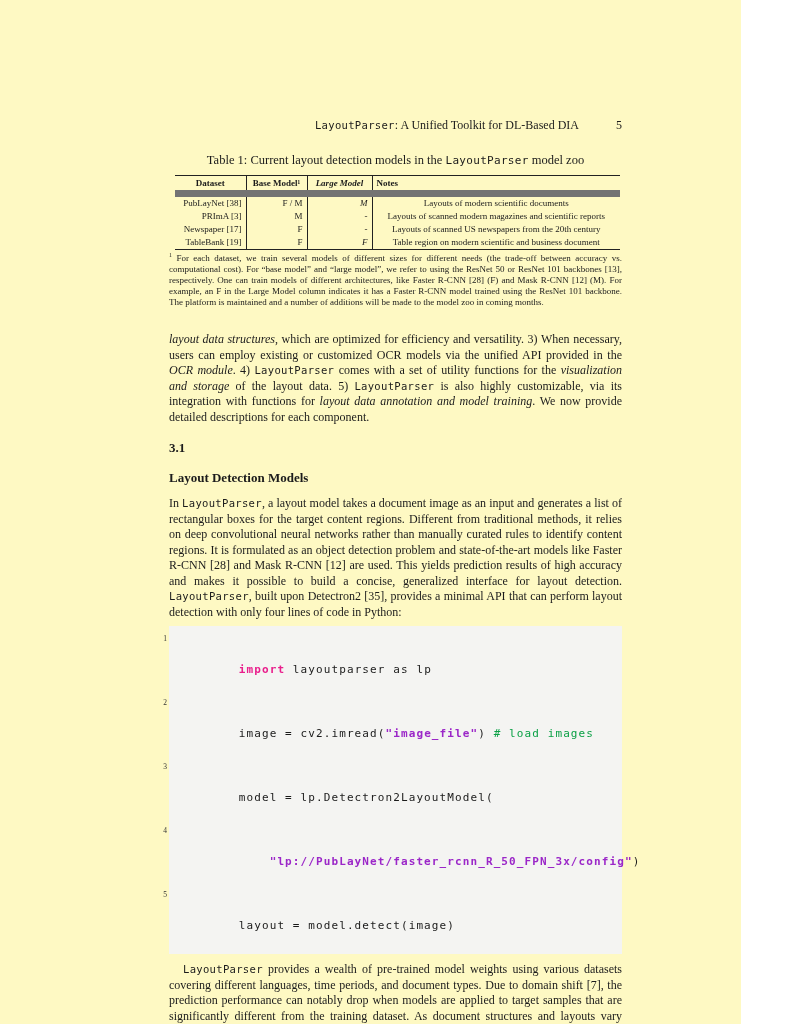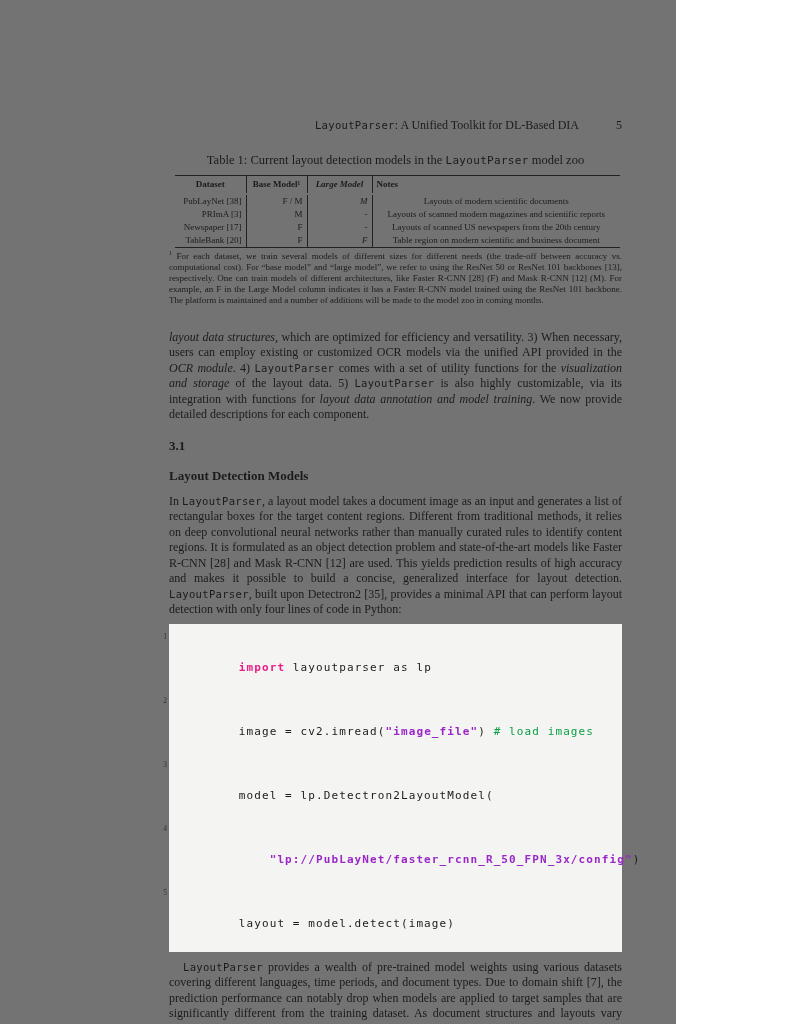--- a/index.html
+++ b/index.html
@@ -1,21 +1,21 @@
 <!DOCTYPE html>
 <html><head>
 <meta charset="utf-8">
 <style>
   * { box-sizing: border-box; margin: 0; padding: 0; }
   html, body { background: #ffffff; }
   .page {
     position: relative;
-    width: 676px;
+    width: 741px;
     height: 1024px;
-    background: #737373;
+    background: #fef9c3;
     font-family: "Liberation Serif", serif;
     color: #1b1b1b;
     overflow: hidden;
   }
   .content {
     position: absolute;
     left: 169px;
     top: 118px;
     width: 453px;
   }
@@ -45,21 +45,21 @@
     border-bottom: 1.5px solid #222;
     font-size: 9px;
     line-height: 11px;
   }
   .zootable th, .zootable td {
     padding: 1px 4px;
     vertical-align: middle;
     font-weight: normal;
   }
   .zootable thead th {
-    border-bottom: 2px solid #737373;
+    border-bottom: 7px solid #737373;
     font-weight: bold;
     height: 18px;
     text-align: center;
   }
   .zootable thead th.c4 { text-align: left; }
   .zootable tbody td { height: 13px; text-align: right; }
   .zootable tbody td.c4 { text-align: center; }
   .zootable .c1 { width: 71px; border-right: 1px solid #222; }
   .zootable .c2 { width: 61px; border-right: 1px solid #222; }
   .zootable .c3 { width: 65px; border-right: 1px solid #222; font-style: italic; }
@@ -159,21 +159,21 @@
           <td class="c3">-</td>
           <td class="c4">Layouts of scanned modern magazines and scientific reports</td>
         </tr>
         <tr>
           <td class="c1">Newspaper [17]</td>
           <td class="c2">F</td>
           <td class="c3">-</td>
           <td class="c4">Layouts of scanned US newspapers from the 20th century</td>
         </tr>
         <tr>
-          <td class="c1">TableBank [20]</td>
+          <td class="c1">TableBank [19]</td>
           <td class="c2">F</td>
           <td class="c3">F</td>
           <td class="c4">Table region on modern scientific and business document</td>
         </tr>
       </tbody>
     </table>
 
     <div class="footnote"><span class="run-sup">1</span><span> For each dataset, we train several models of different sizes for different needs (the trade-off between accuracy vs. computational cost). For “base model” and “large model”, we refer to using the ResNet 50 or ResNet 101 backbones [13], respectively. One can train models of different architectures, like Faster R-CNN [28] (F) and Mask R-CNN [12] (M). For example, an F in the Large Model column indicates it has a Faster R-CNN model trained using the ResNet 101 backbone. The platform is maintained and a number of additions will be made to the model zoo in coming months.</span></div>
 
     <div class="para p1"><span class="run-i">layout data structures</span><span>, which are optimized for efficiency and versatility. 3) When necessary, users can employ existing or customized OCR models via the unified API provided in the </span><span class="run-i">OCR module</span><span>. 4) </span><span class="run-m">LayoutParser</span><span> comes with a set of utility functions for the </span><span class="run-i">visualization and storage</span><span> of the layout data. 5) </span><span class="run-m">LayoutParser</span><span> is also highly customizable, via its integration with functions for </span><span class="run-i">layout data annotation and model training</span><span>. We now provide detailed descriptions for each component.</span></div>

